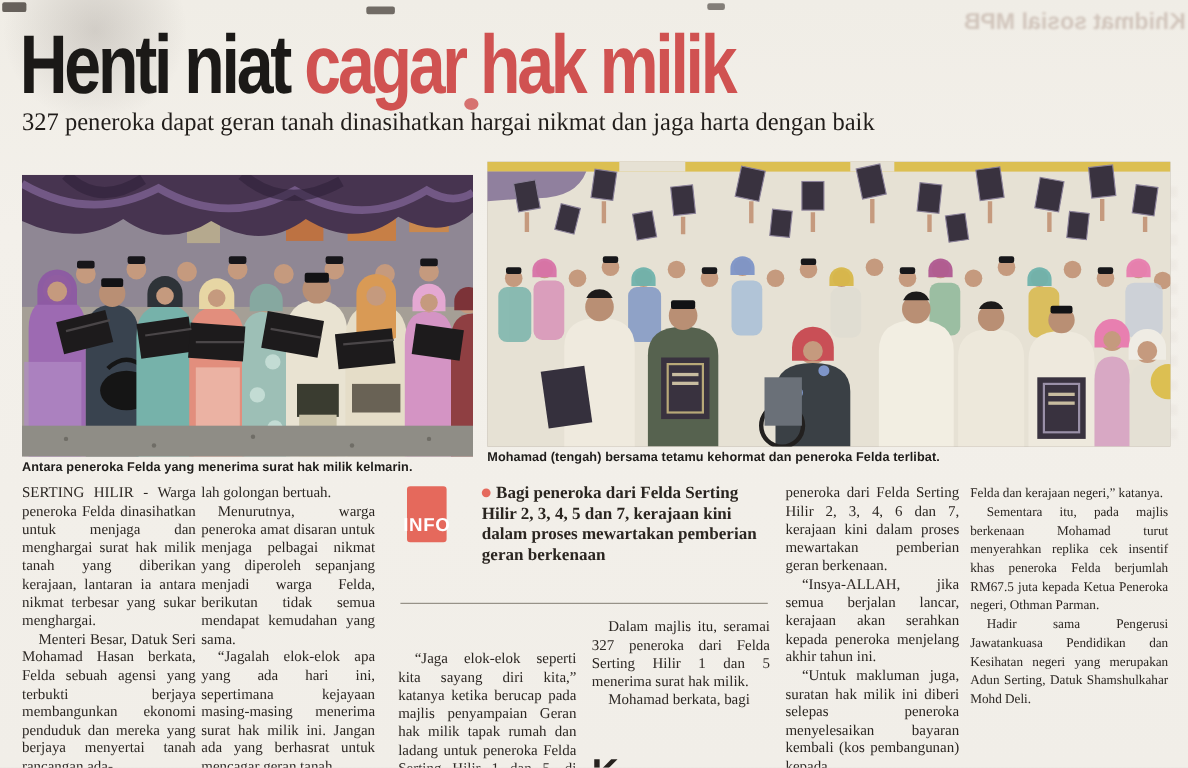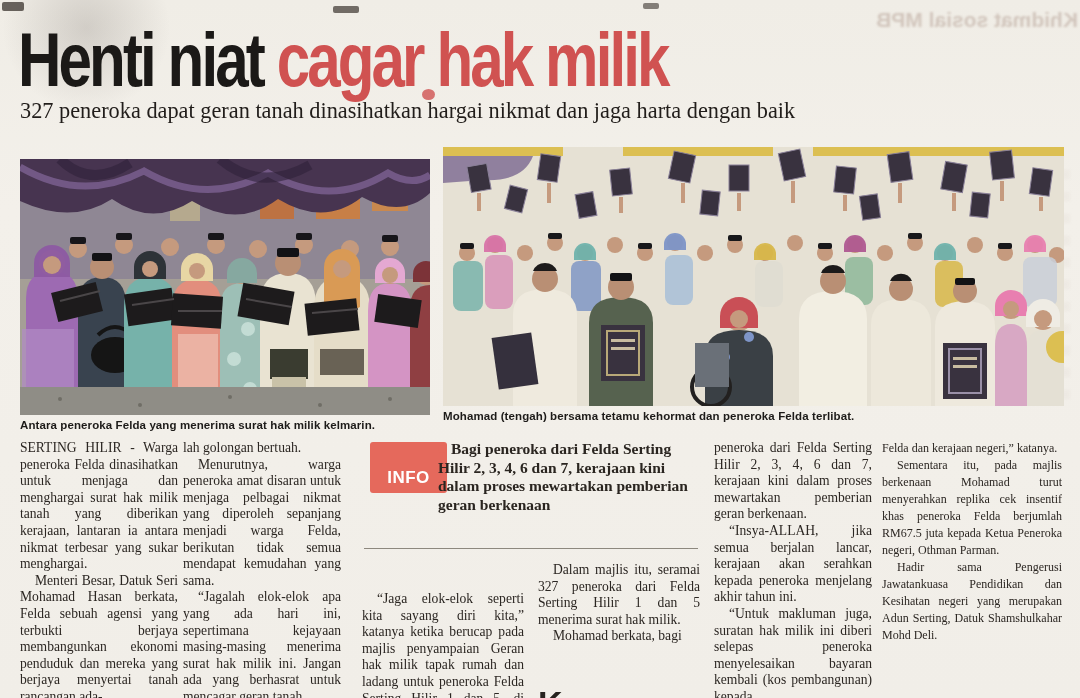--- a/index.html
+++ b/index.html
@@ -51,21 +51,21 @@
   .photo{display:block;background:#b9b3a8;}
   figcaption{
     font-family:"Liberation Sans",sans-serif;font-weight:bold;
     font-size:11.5px;color:#1d1b19;margin-top:4px;letter-spacing:.1px;
   }
   .fig-left{left:20px;top:147px;width:442px;margin-top:12px;}
   .fig-right{left:443px;top:147px;width:621px;}
   
   .infobox{position:absolute;left:362px;top:440px;width:340px;height:112px;}
   .info-badge{
-    position:absolute;left:8px;top:2px;width:77px;height:51px;
+    position:absolute;left:8px;top:2px;width:36px;height:51px;
     background:var(--info-red);border-radius:3px;
     display:flex;align-items:flex-end;justify-content:center;
     font-family:"Liberation Sans",sans-serif;font-weight:bold;font-size:17px;
     color:#fff;padding-bottom:5px;letter-spacing:.5px;
   }
   .info-item{
     font-family:"Liberation Serif",serif;font-weight:bold;font-size:15.5px;
     line-height:18.5px;color:#2a2520;position:relative;
   }
   .info-item .dot{
@@ -351,21 +351,21 @@
           <rect x="168" y="200" width="24" height="3"></rect>
         <rect x="510" y="210" width="24" height="3"></rect>
           <rect x="510" y="218" width="24" height="3"></rect>
       </g>
     </svg>
     <figcaption>Mohamad (tengah) bersama tetamu kehormat dan peneroka Felda terlibat.</figcaption>
   </figure>
 
   <div class="infobox">
     <div class="info-badge">INFO</div>
-    <div class="info-item info-item1"><span class="dot"></span><span>Bagi peneroka dari Felda Serting Hilir 2, 3, 4, 6 dan 7, kerajaan kini dalam proses mewartakan pemberian geran berkenaan</span></div>
+    <div class="info-item info-item1"><span class="dot"></span><span>Bagi peneroka dari Felda Serting Hilir 2, 3, 4, 5 dan 7, kerajaan kini dalam proses mewartakan pemberian geran berkenaan</span></div>
     <div class="info-rule"></div>
   </div>
 
   <div class="col col1">
     <p class="noindent"><span class="dateline">SERTING HILIR</span><span> - Warga peneroka Felda dinasihatkan untuk menjaga dan menghargai surat hak milik tanah yang diberikan kerajaan, lantaran ia antara nikmat terbesar yang sukar menghargai.</span></p>
     <p>Menteri Besar, Datuk Seri Mohamad Hasan berkata, Felda sebuah agensi yang terbukti berjaya membangunkan ekonomi penduduk dan mereka yang berjaya menyertai tanah rancangan ada-</p>
   </div>
 
   <div class="col col2">
     <p class="noindent">lah golongan bertuah.</p>

